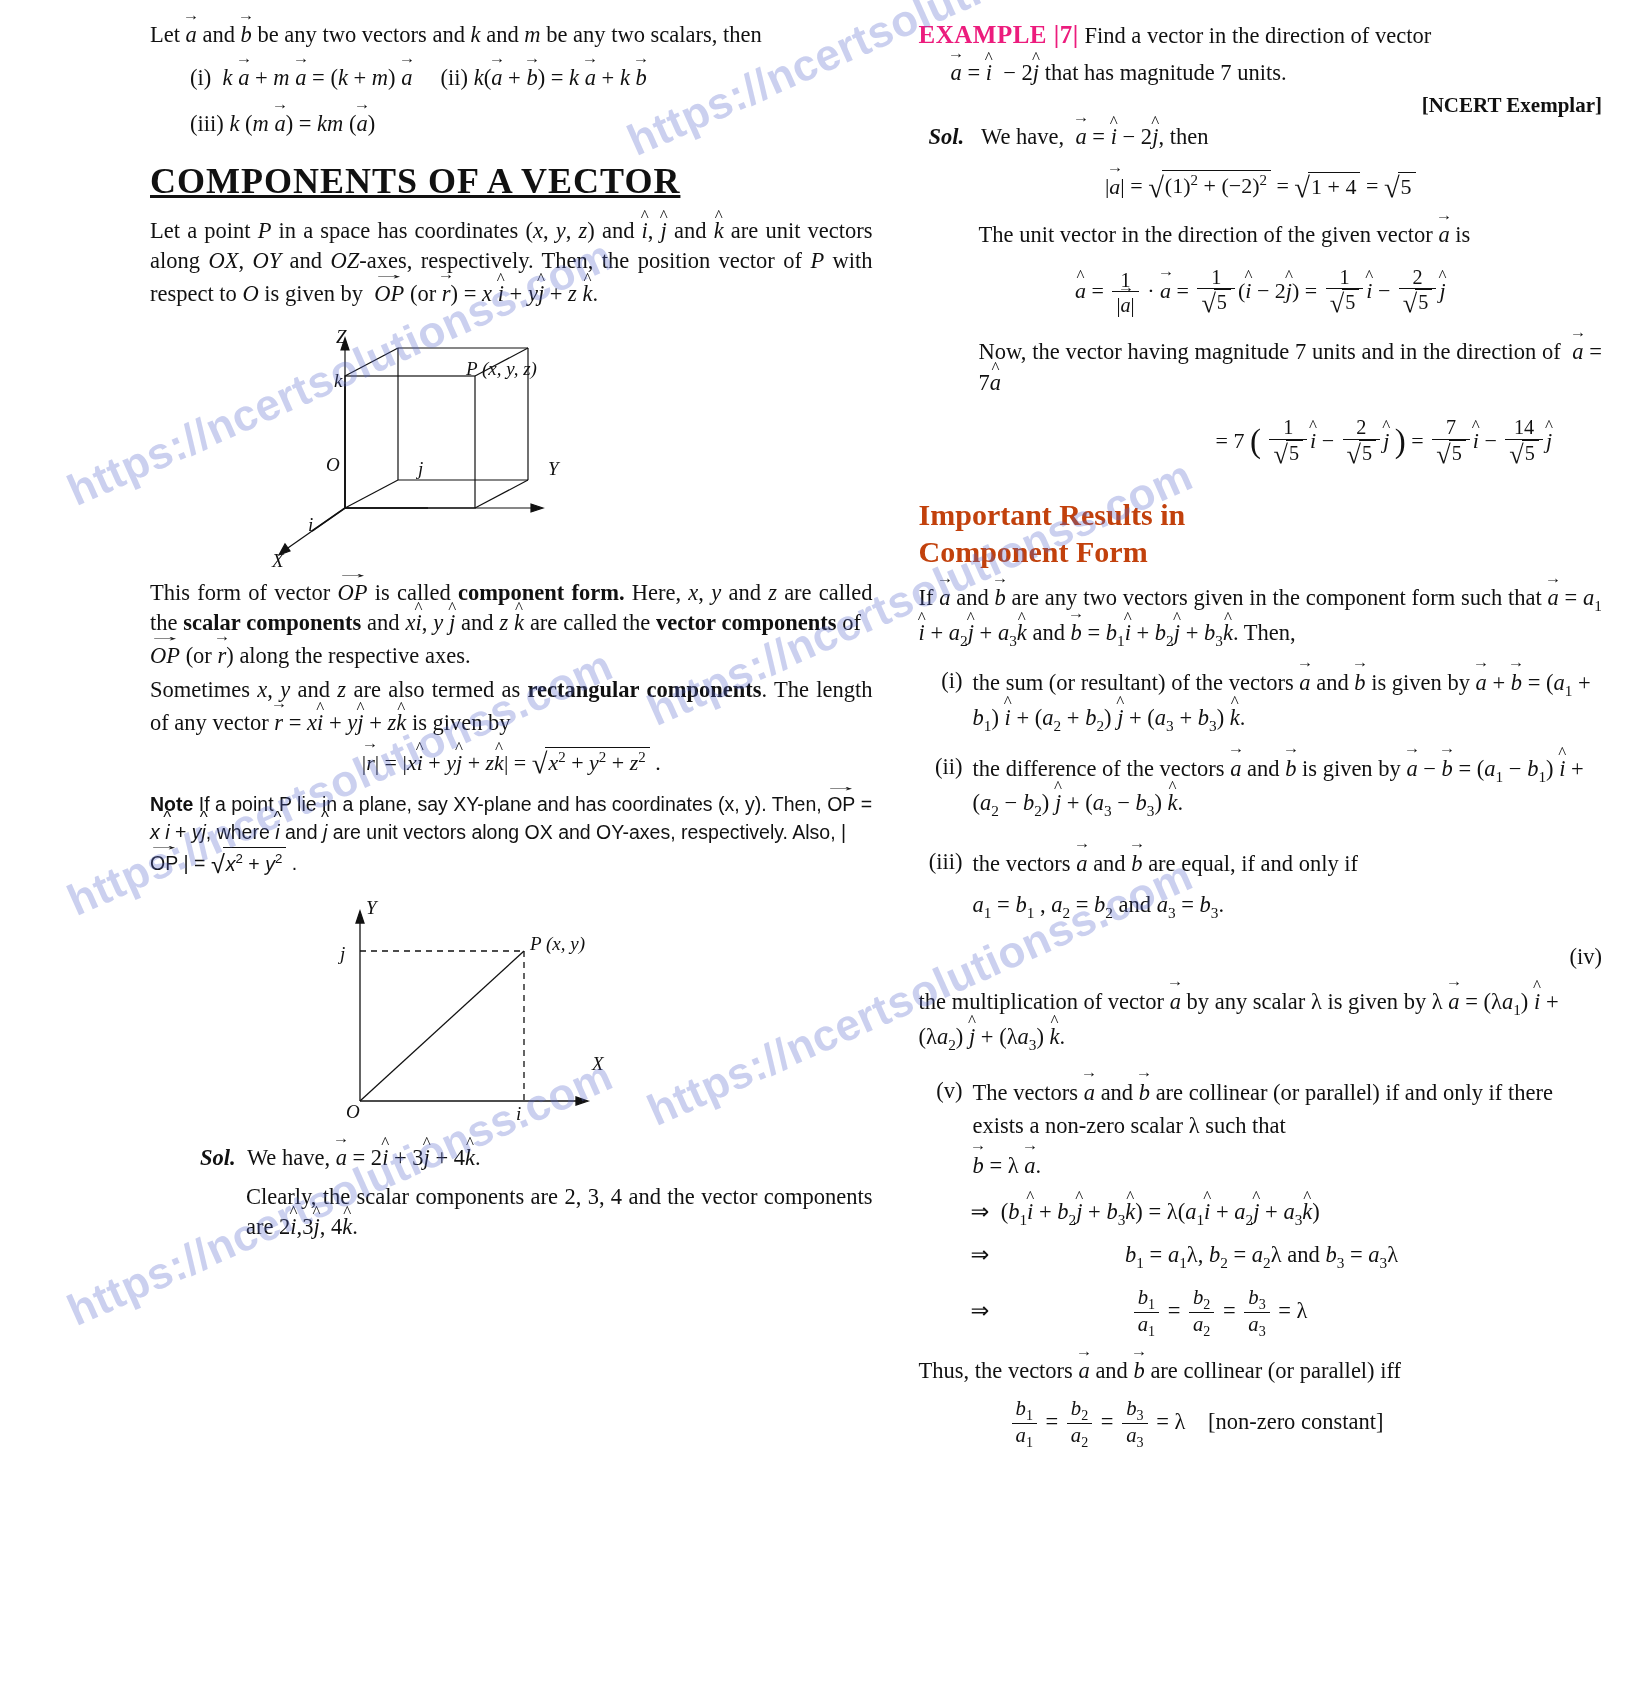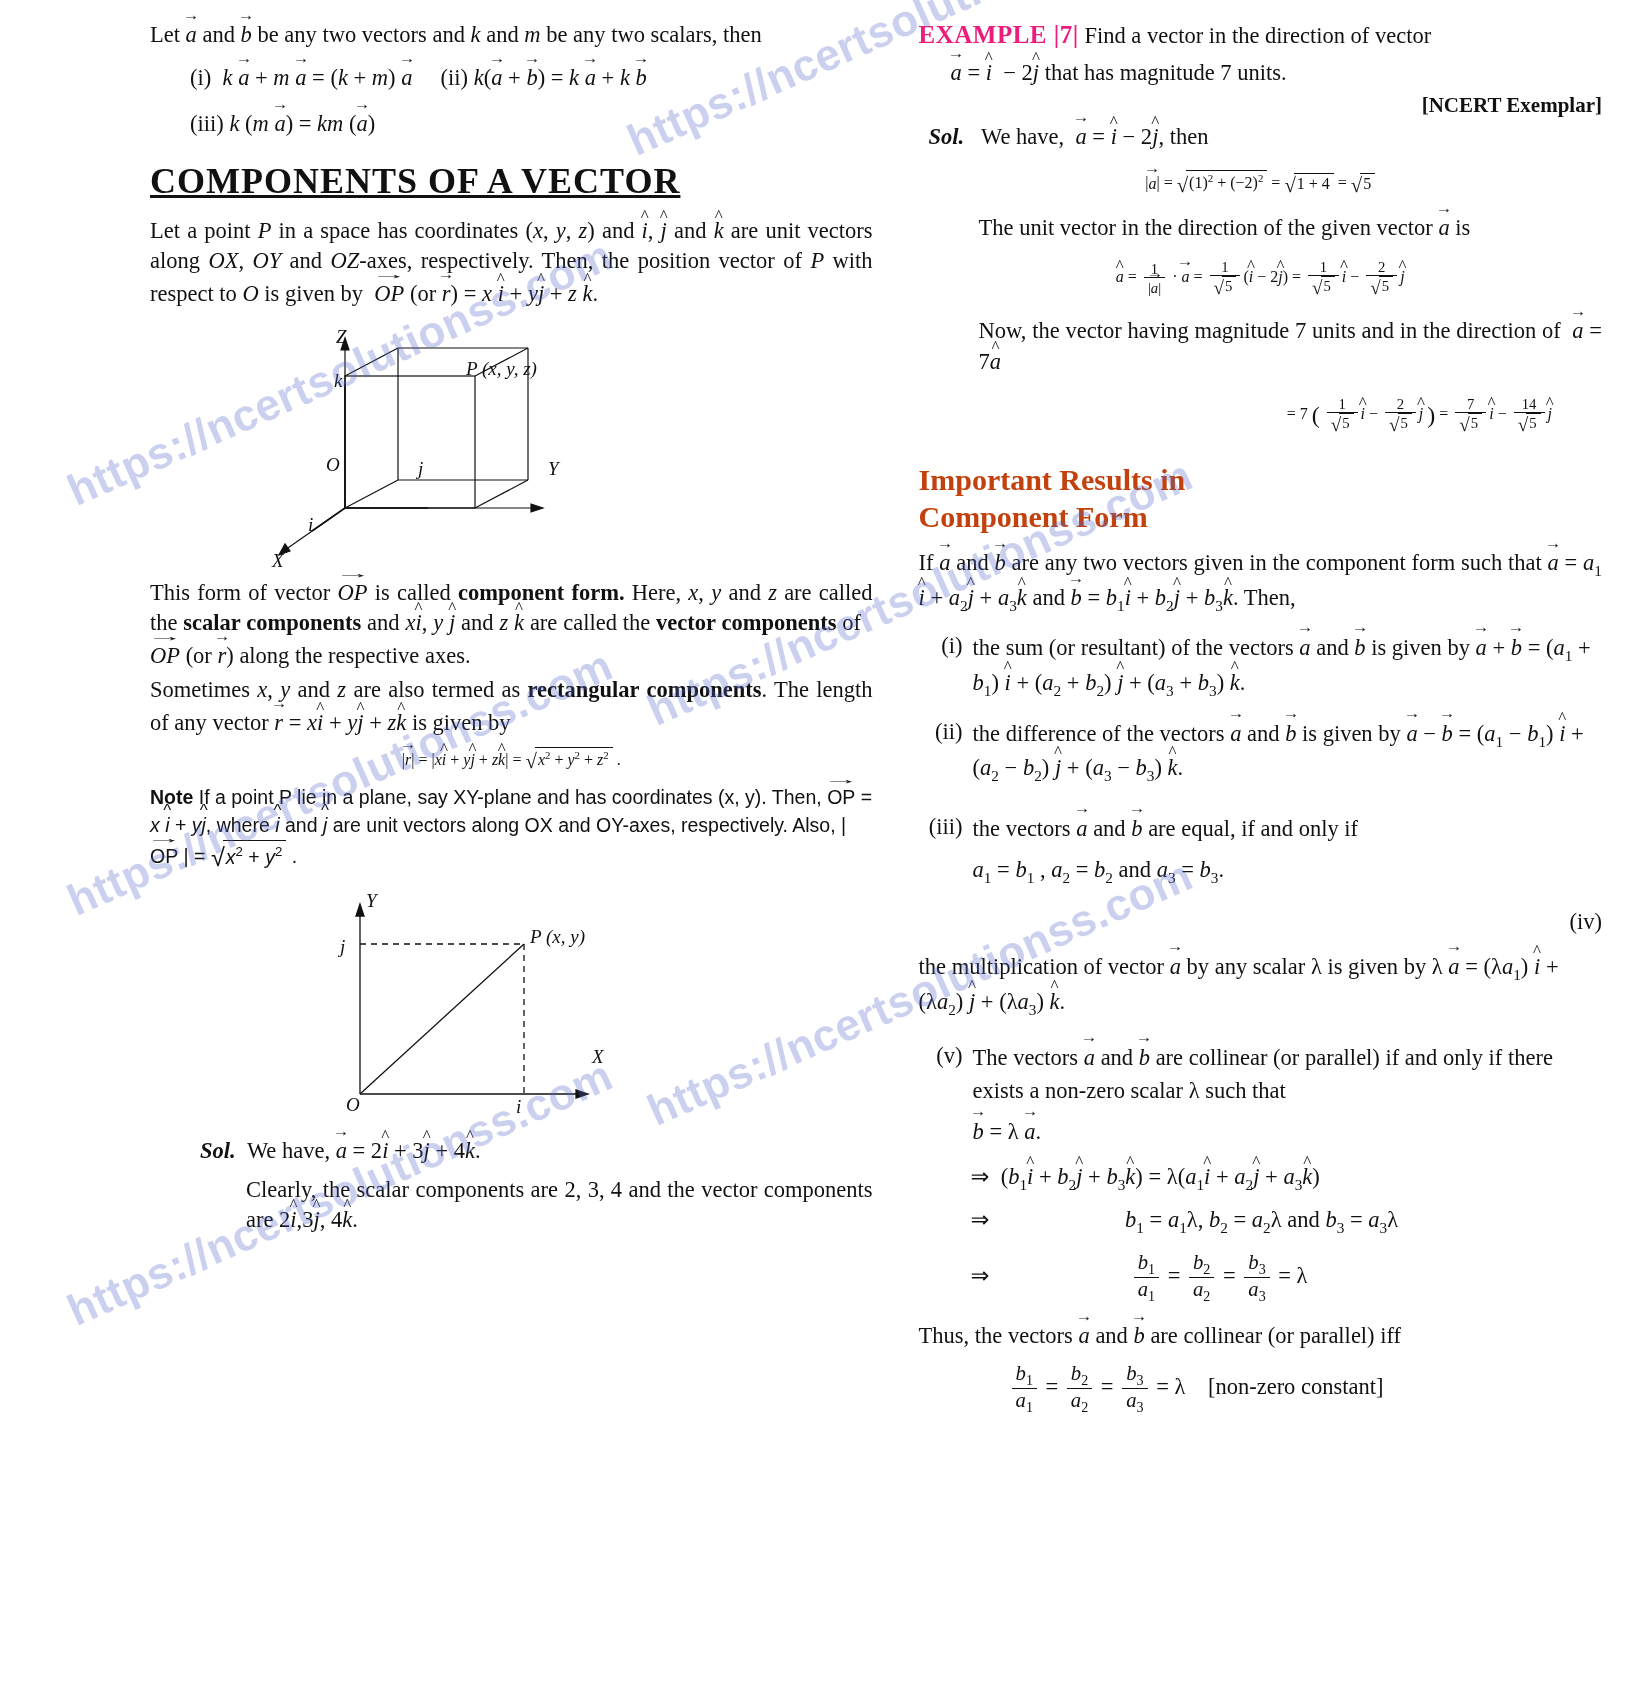--- a/index.html
+++ b/index.html
@@ -36,21 +36,21 @@
   p, div.txt {
     margin: 0 0 4px 0;
     font-size: 22.5px;
     line-height: 1.36;
     text-align: justify;
   }
   .center { text-align: center; }
   .mathline {
     text-align: center;
     margin: 8px 0 10px 0;
-    font-size: 16px;
+    font-size: 22px;
   }
   i, .it { font-style: italic; }
   .bold { font-weight: bold; }
 
   h1.section-title {
     font-size: 36px;
     font-weight: bold;
     letter-spacing: 1px;
     margin: 20px 0 14px 0;
     font-family: "Liberation Serif", serif;

